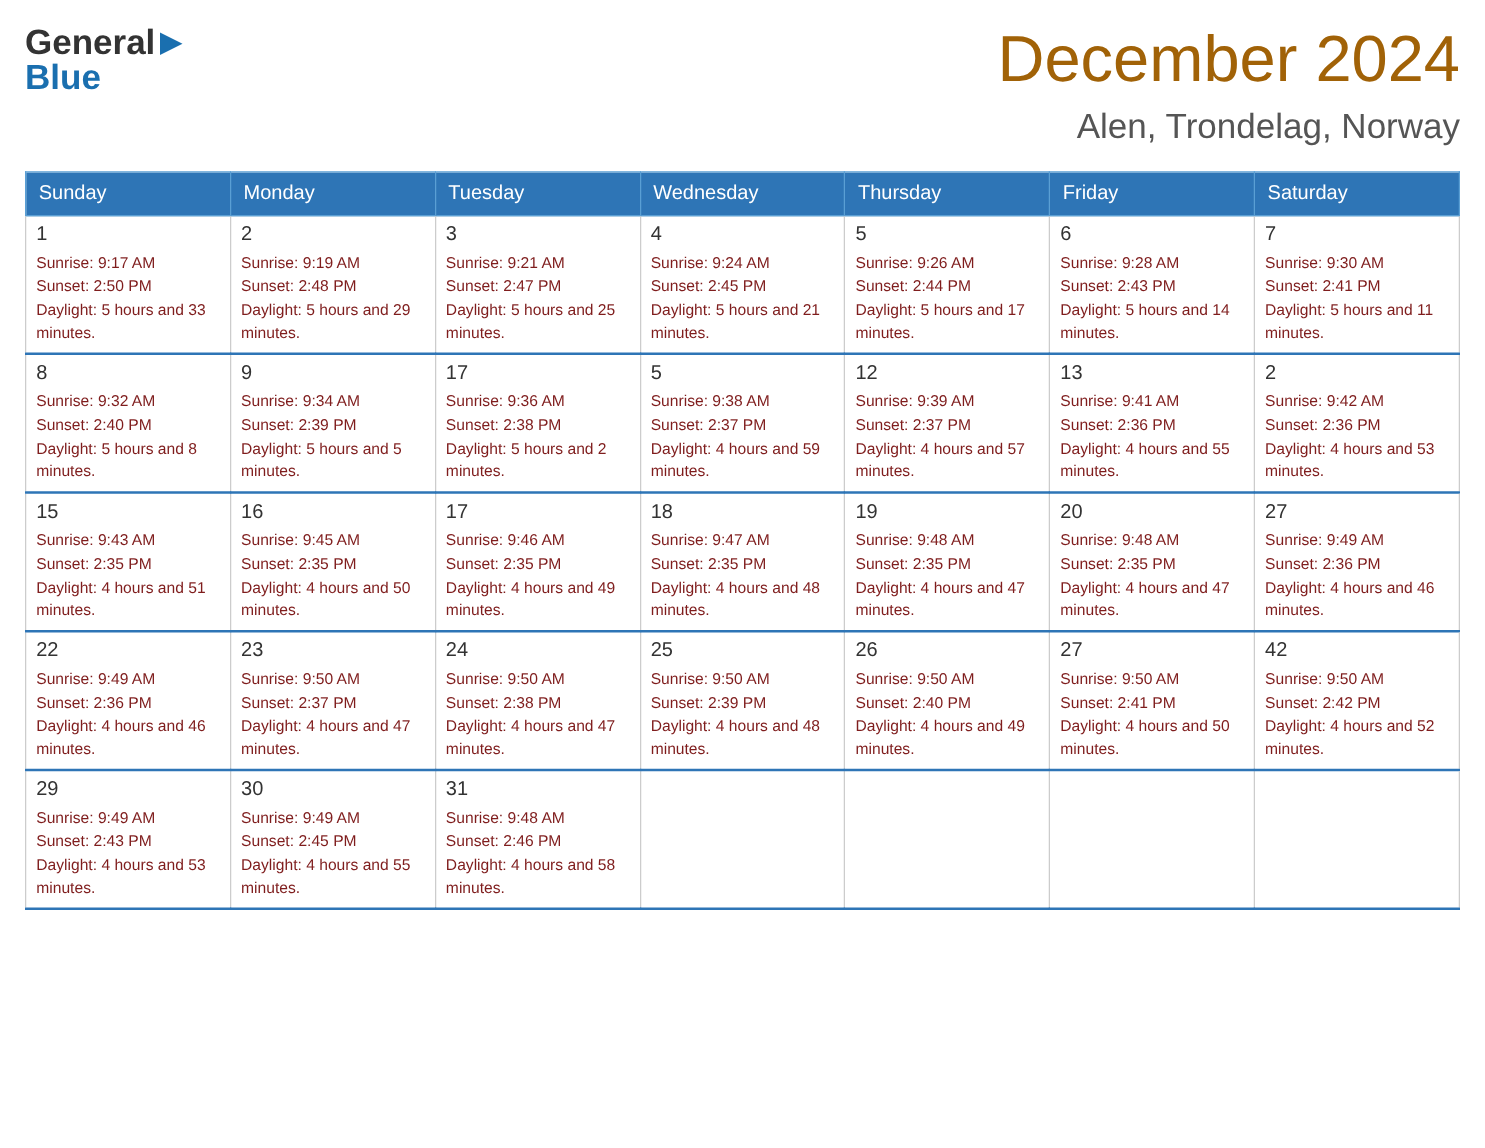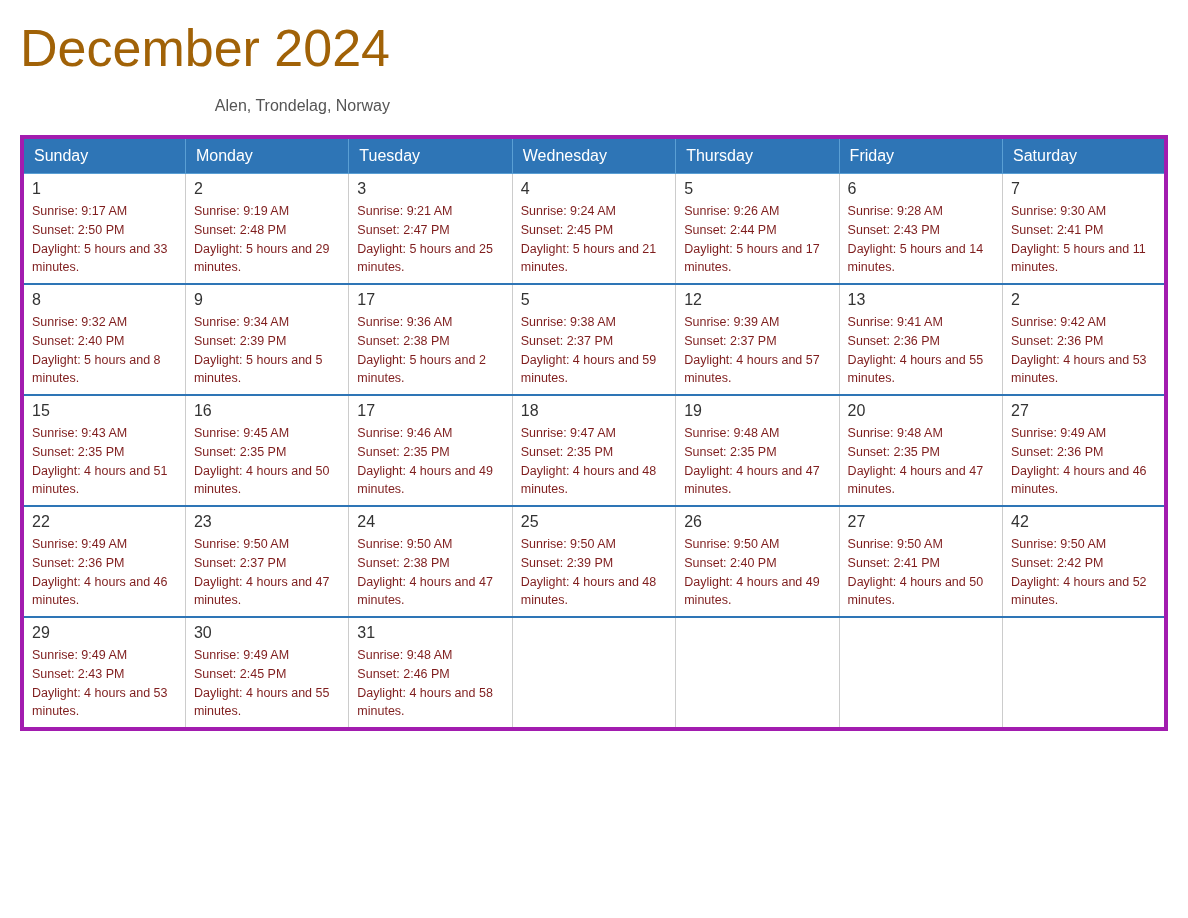--- a/index.html
+++ b/index.html
@@ -40,29 +40,29 @@
     .title-section {
       text-align: right;
     }
     .month-title {
       font-size: 52px;
       font-weight: normal;
       color: #a16207;
       line-height: 1.1;
     }
     .location-title {
-      font-size: 16px;
+      font-size: 28px;
       color: #555;
-      margin-top: 20px;
+      margin-top: 8px;
       text-align: right;
     }
     .calendar {
       width: 100%;
       border-collapse: collapse;
-      border: 4px solid #a21caf;
+      border: 1px solid #a21caf;
     }
     .calendar thead tr th {
       background-color: #2e75b6;
       color: #fff;
       font-size: 16px;
       font-weight: normal;
       padding: 8px 10px;
       text-align: left;
       border: 1px solid #5a9fd4;
     }
@@ -90,20 +90,29 @@
       color: #7f1d1d;
     }
     .empty-cell {
       background: #fff;
     }
   </style>
 </head>
 <body>
 
 <div class="header">
+  <div class="logo">
+    <div class="logo-row">
+      <span class="logo-general">General</span>
+      <svg width="22" height="22" viewBox="0 0 22 22" style="margin-left:2px;margin-top:2px;">
+        <polygon points="2,2 20,11 2,20" fill="#1a6faf"></polygon>
+      </svg>
+    </div>
+    <span class="logo-blue">Blue</span>
+  </div>
   <div class="title-section">
     <div class="month-title">December 2024</div>
     <div class="location-title">Alen, Trondelag, Norway</div>
   </div>
 </div>
 
 <table class="calendar">
   <thead>
     <tr>
     <th>Sunday</th>

